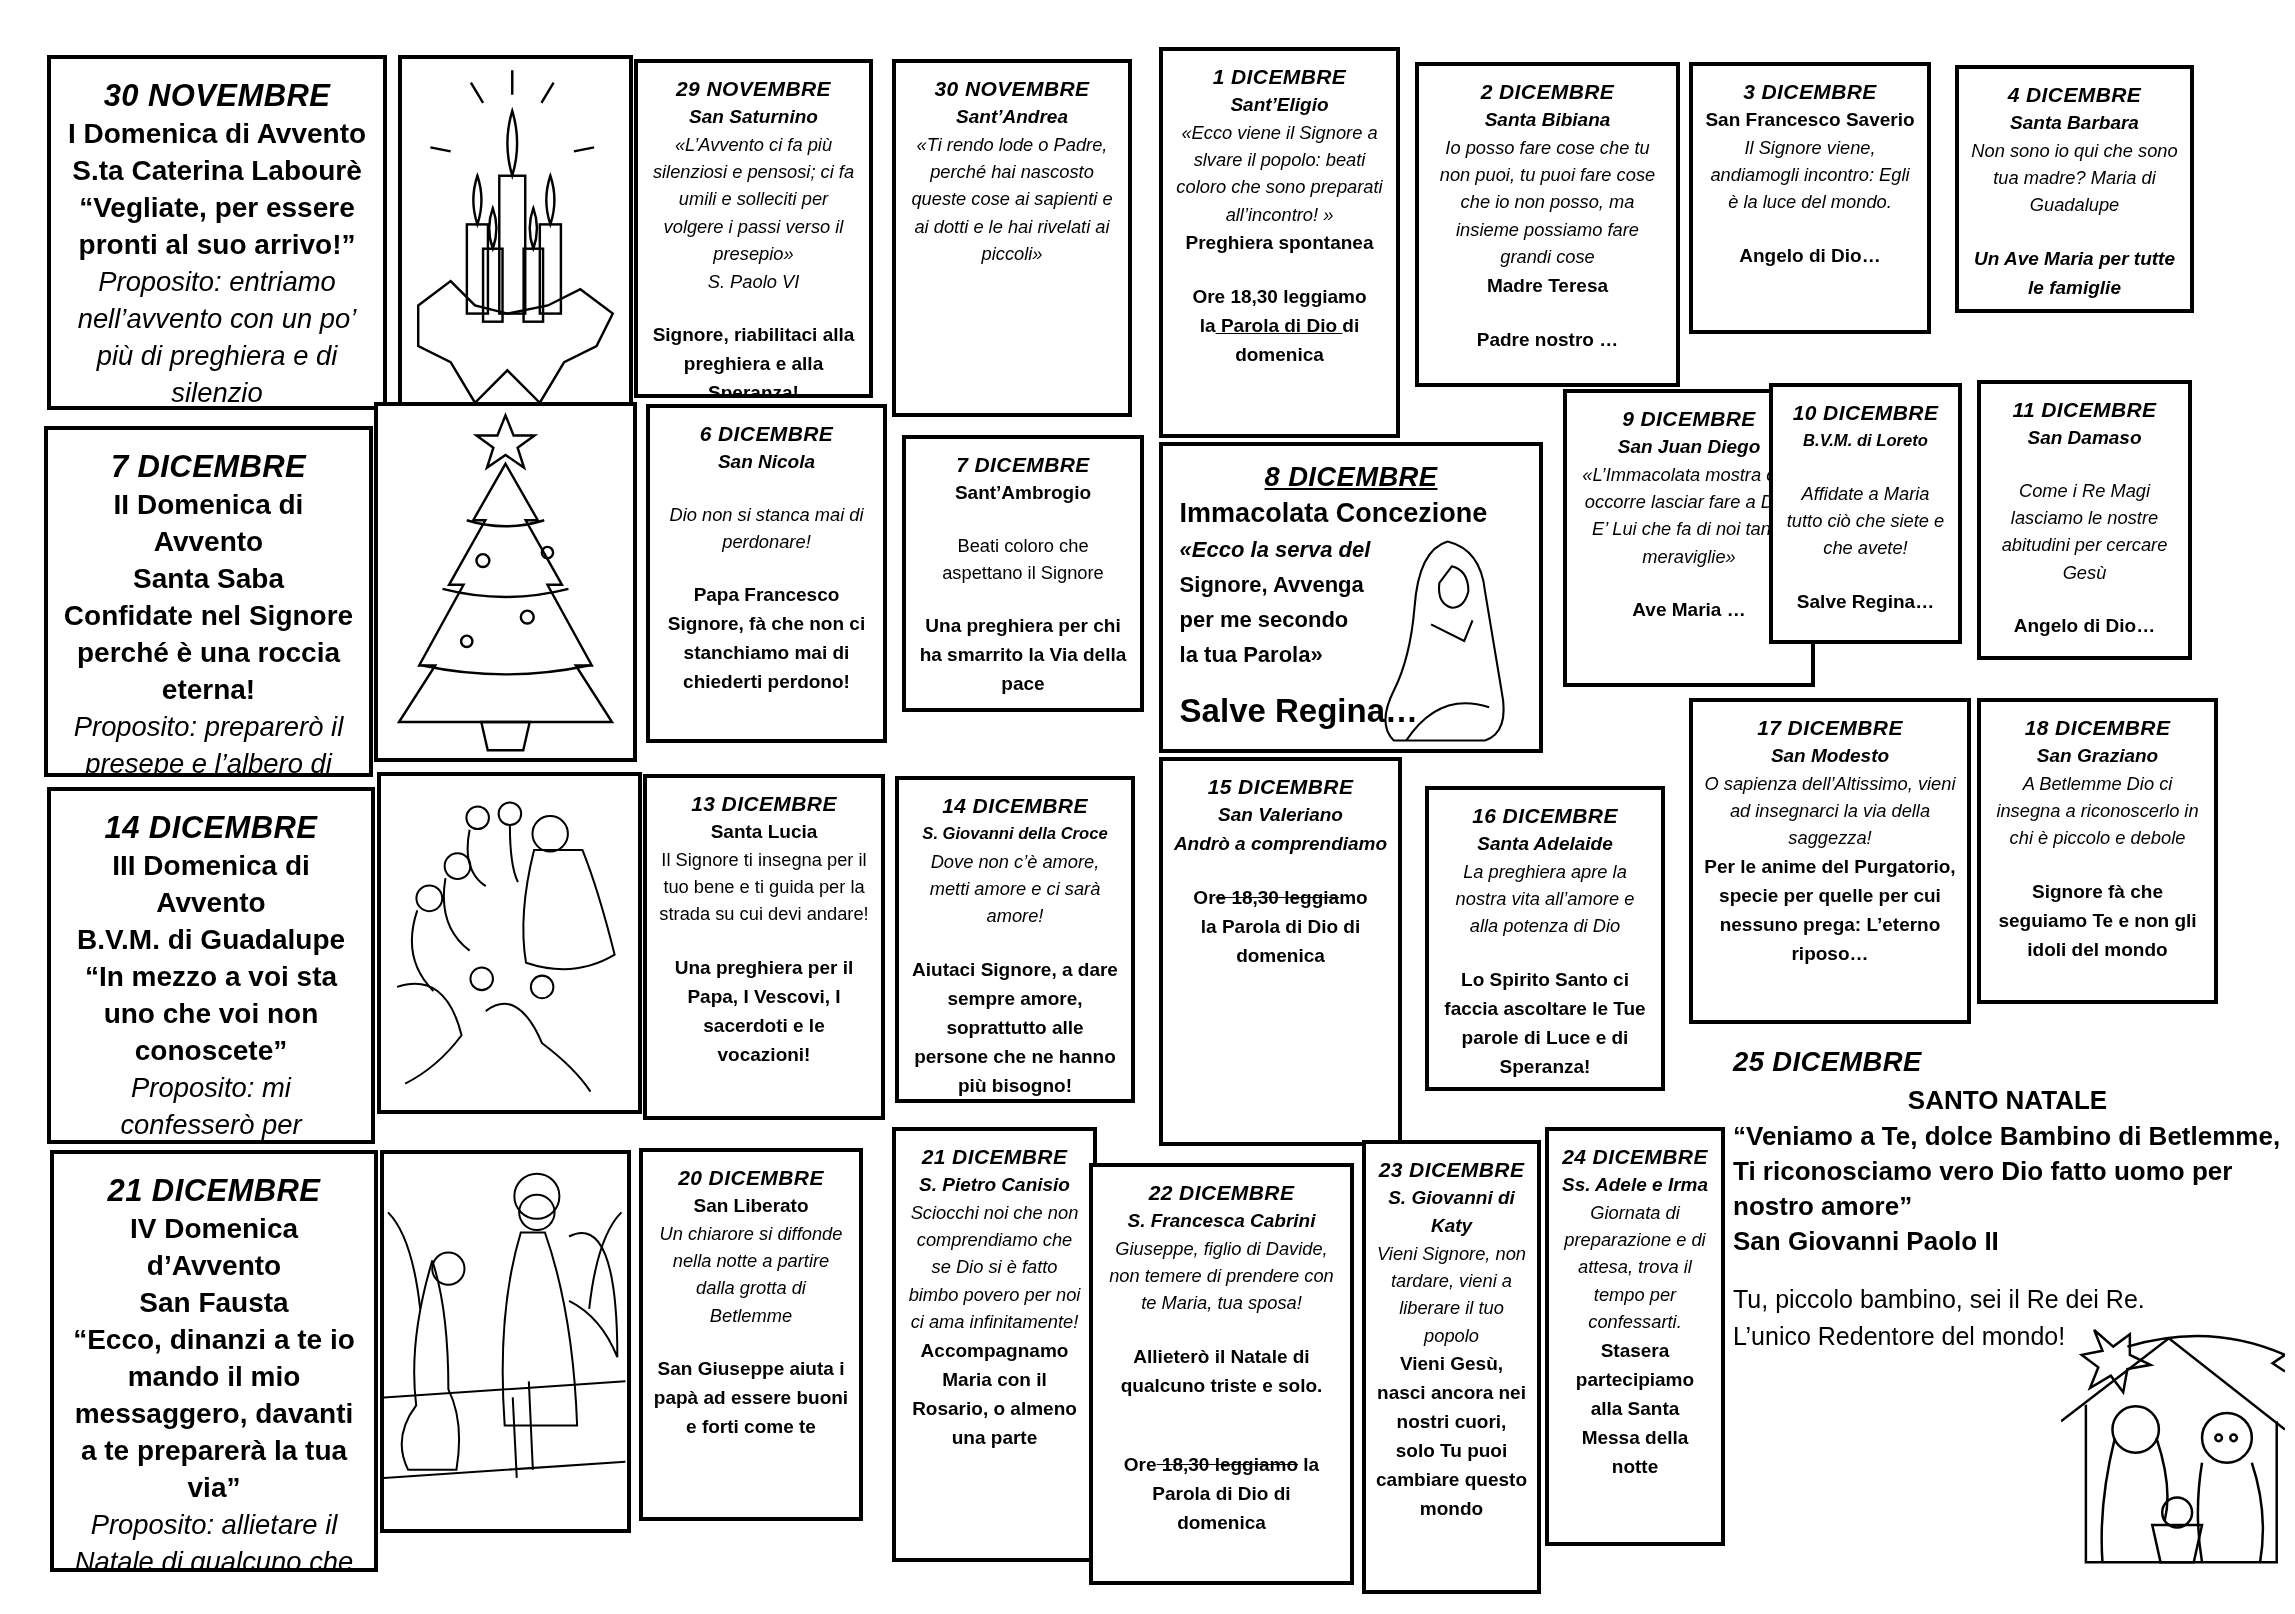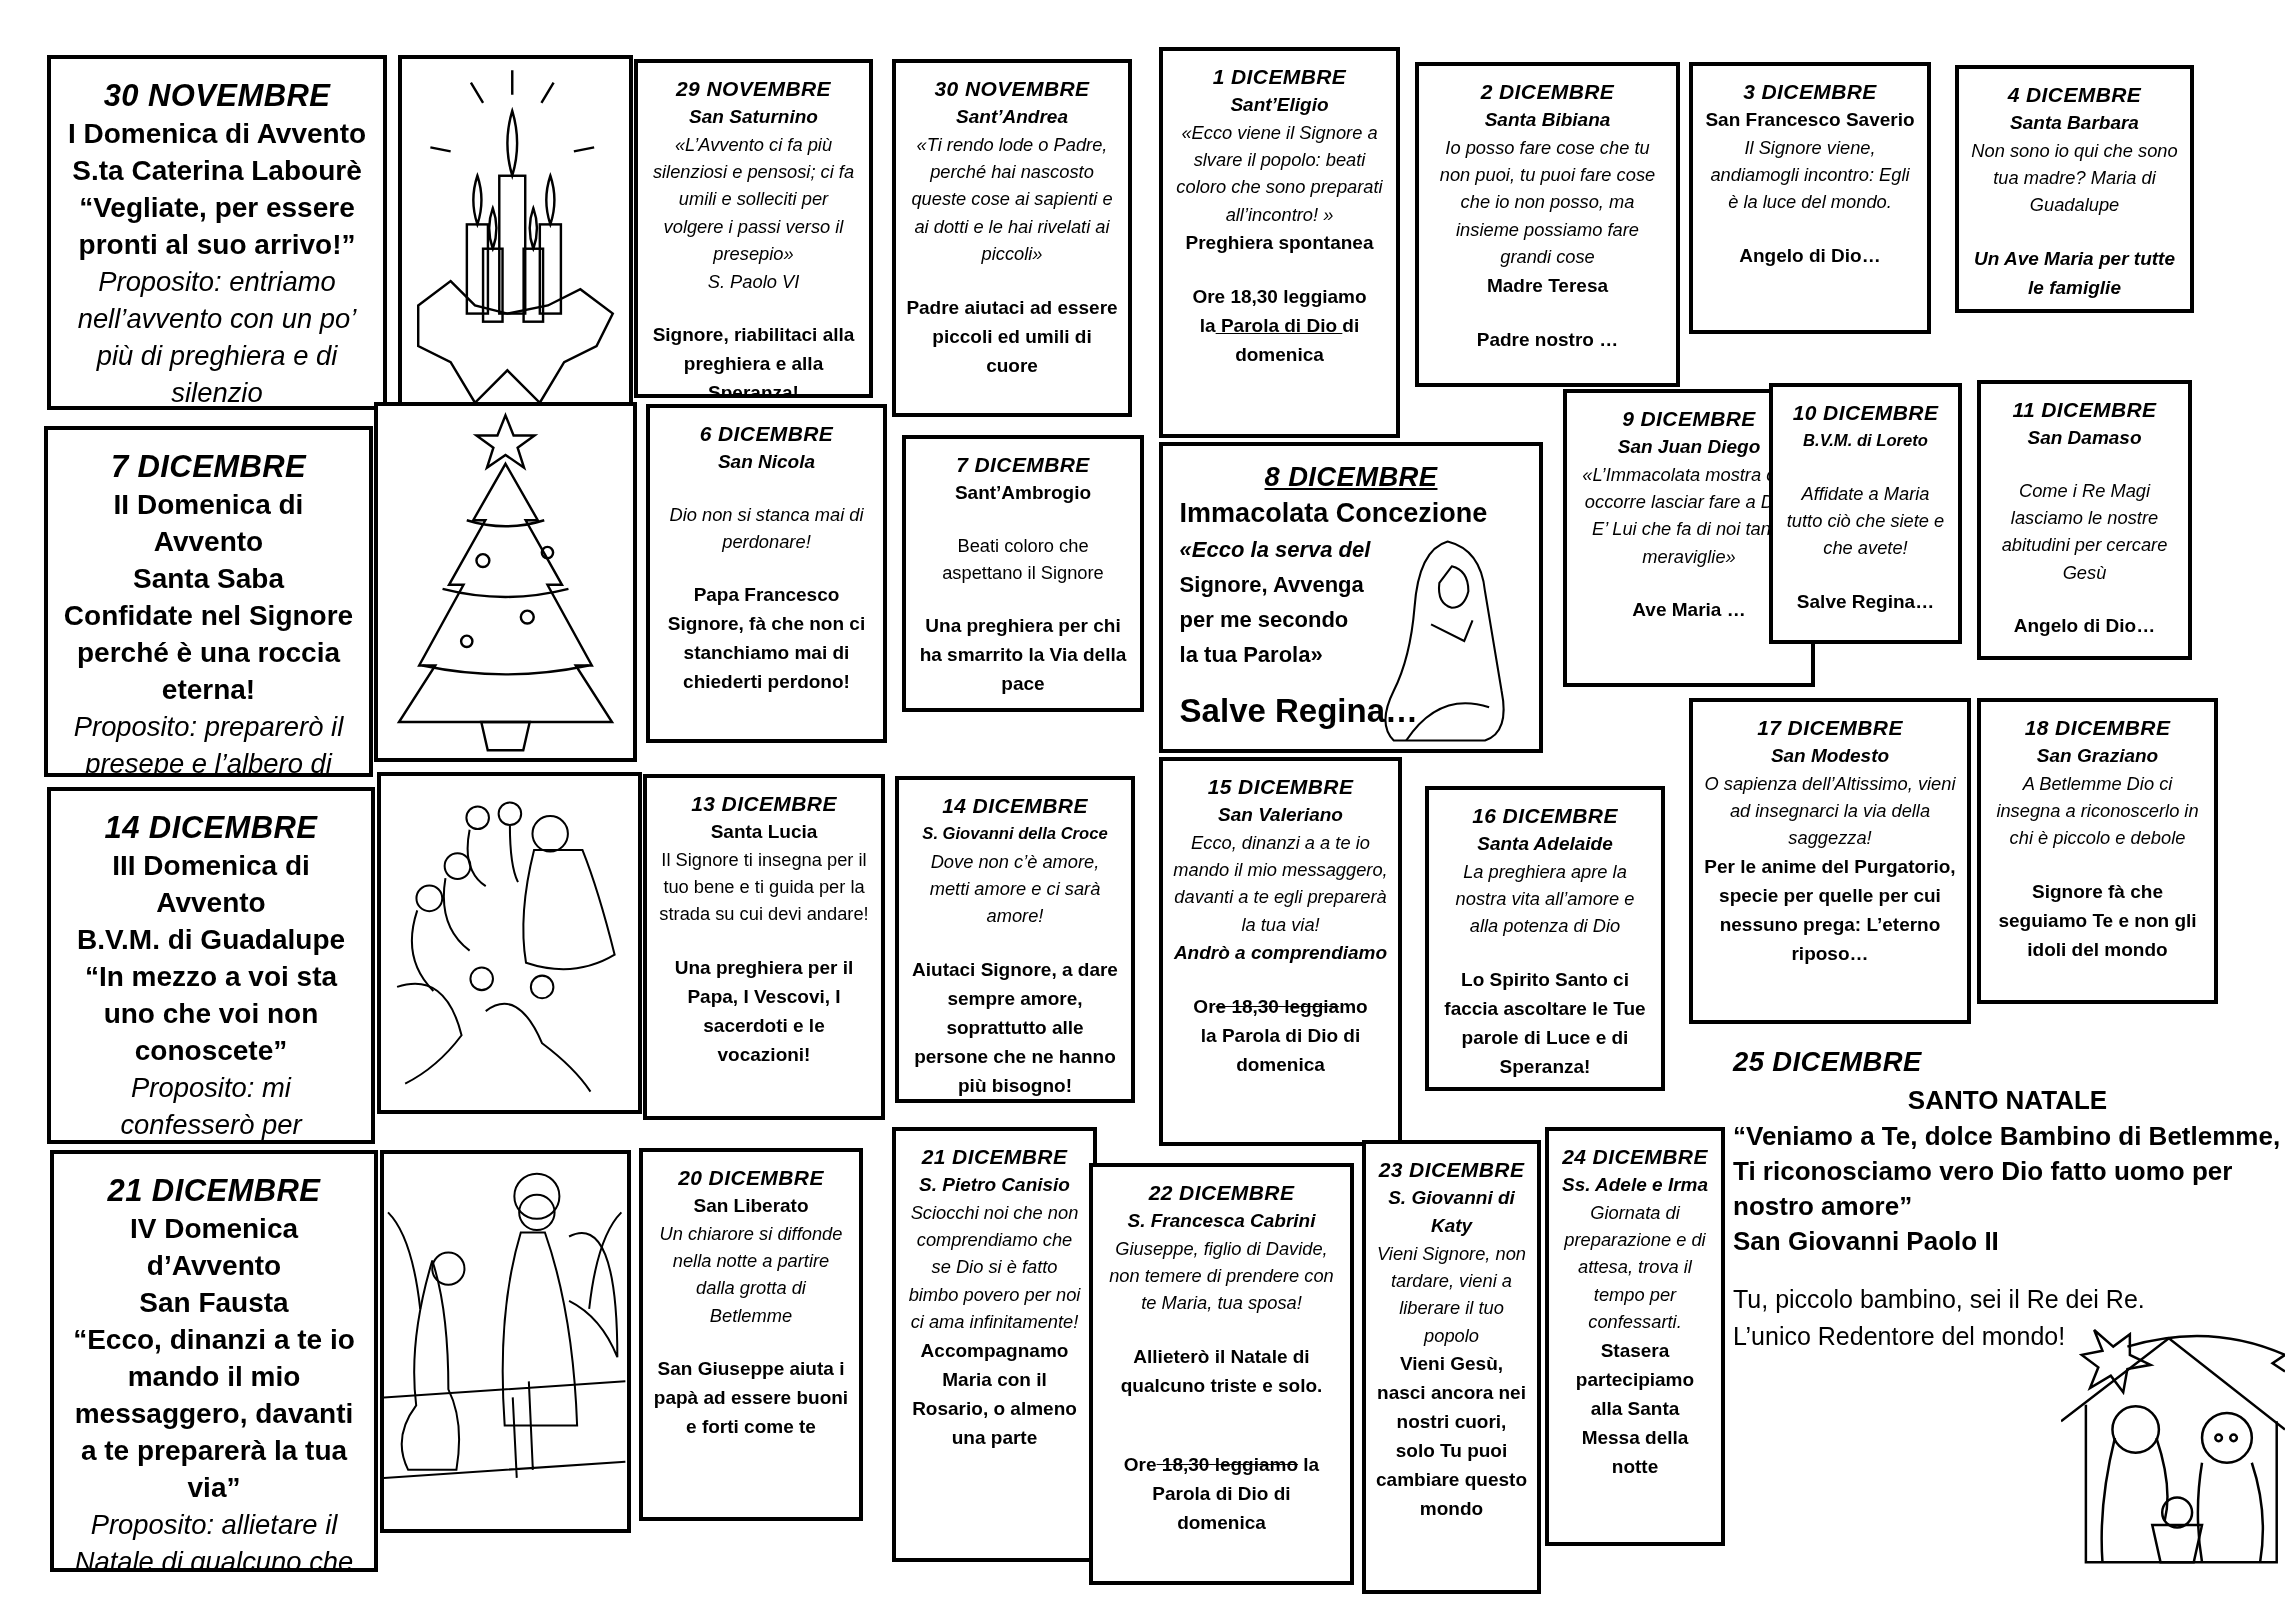--- a/index.html
+++ b/index.html
@@ -72,21 +72,20 @@
   <div class="quote">S. Paolo VI</div>
   <div class="gap"></div>
   <div class="prayer">Signore, riabilitaci alla preghiera e alla Speranza!</div>
 </div>
 
 <div class="box" style="left:892px;top:59px;width:240px;height:358px;">
   <div class="date">30 NOVEMBRE</div>
   <div class="saint it">Sant’Andrea</div>
   <div class="quote">«Ti rendo lode o Padre, perché hai nascosto queste cose ai sapienti e ai dotti e le hai rivelati ai piccoli»</div>
   <div class="gap"></div>
-  <div class="prayer">Padre aiutaci ad essere piccoli ed umili di cuore</div>
 </div>
 
 <div class="box" style="left:1159px;top:47px;width:241px;height:391px;">
   <div class="date">1 DICEMBRE</div>
   <div class="saint it">Sant’Eligio</div>
   <div class="quote">«Ecco viene il Signore a slvare il popolo: beati coloro che sono preparati all’incontro! »</div>
   <div class="prayer">Preghiera spontanea</div>
   <div class="gap"></div>
   <div class="prayer">
     <div>Ore 18,30 leggiamo</div>
@@ -235,21 +234,20 @@
   <div class="date">14 DICEMBRE</div>
   <div class="saint it" style="font-size:16.6px;">S. Giovanni della Croce</div>
   <div class="quote">Dove non c’è amore, metti amore e ci sarà amore!</div>
   <div class="gap"></div>
   <div class="prayer">Aiutaci Signore, a dare sempre amore, soprattutto alle persone che ne hanno più bisogno!</div>
 </div>
 
 <div class="box" style="left:1159px;top:757px;width:243px;height:389px;">
   <div class="date">15 DICEMBRE</div>
   <div class="saint it">San Valeriano</div>
-  <div class="quote">Ecco, dinanzi a a te io mando il mio messaggero, davanti a te egli preparerà la tua via!</div>
   <div class="prayer it">Andrò a comprendiamo</div>
   <div class="gap"></div>
   <div class="prayer">
     <div><span>Or</span><span class="strike">e 18,30 leggia</span><span>mo</span></div>
     <div>la Parola di Dio di</div>
     <div>domenica</div>
   </div>
 </div>
 
 <div class="box" style="left:1425px;top:786px;width:240px;height:305px;">

